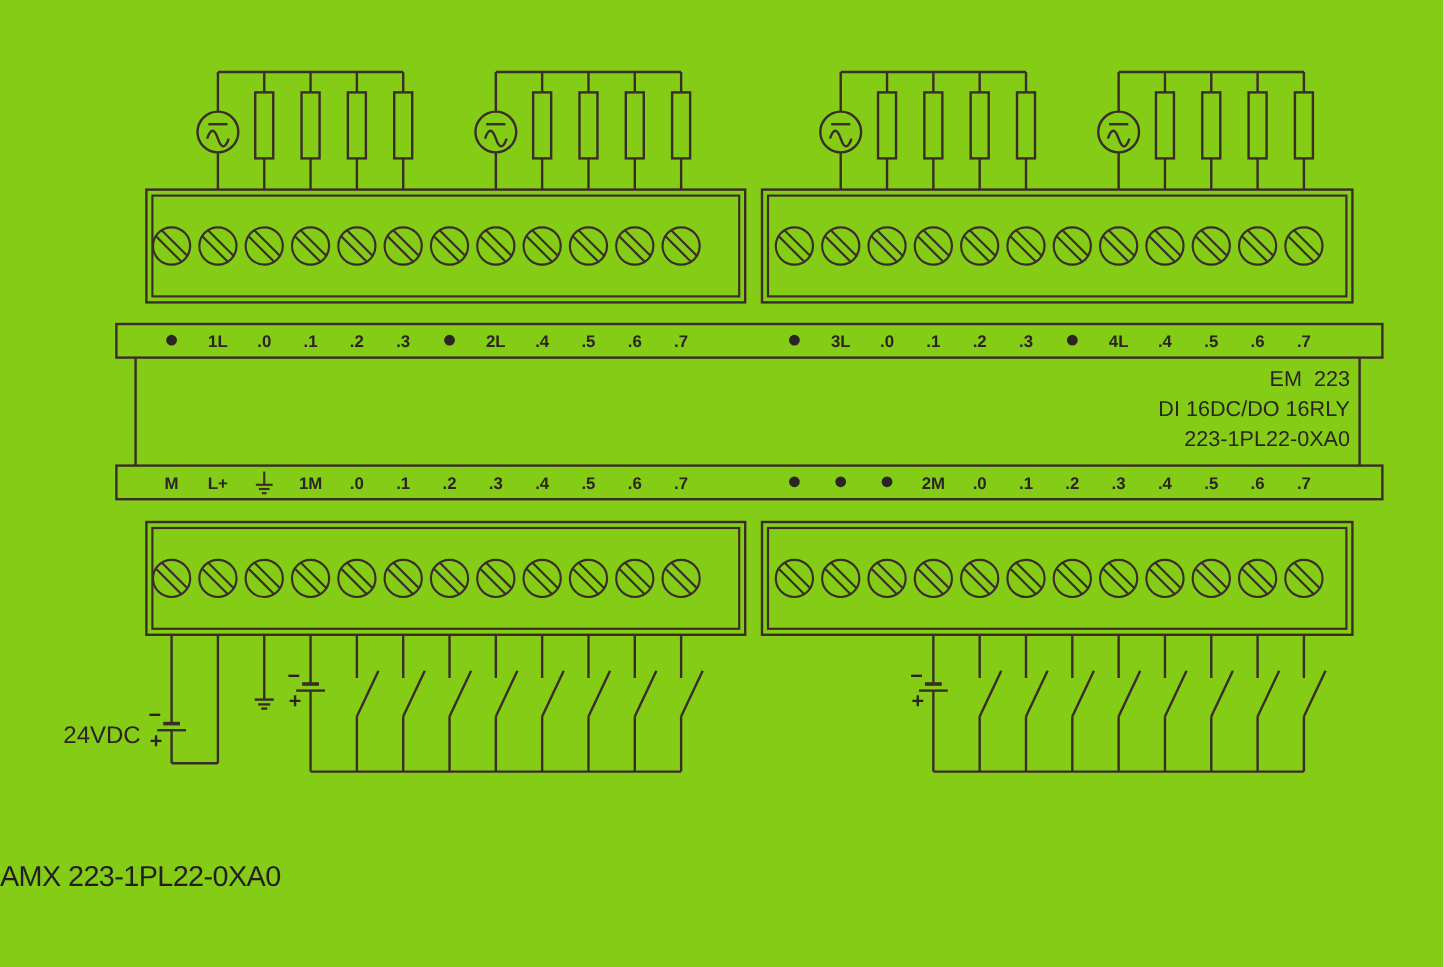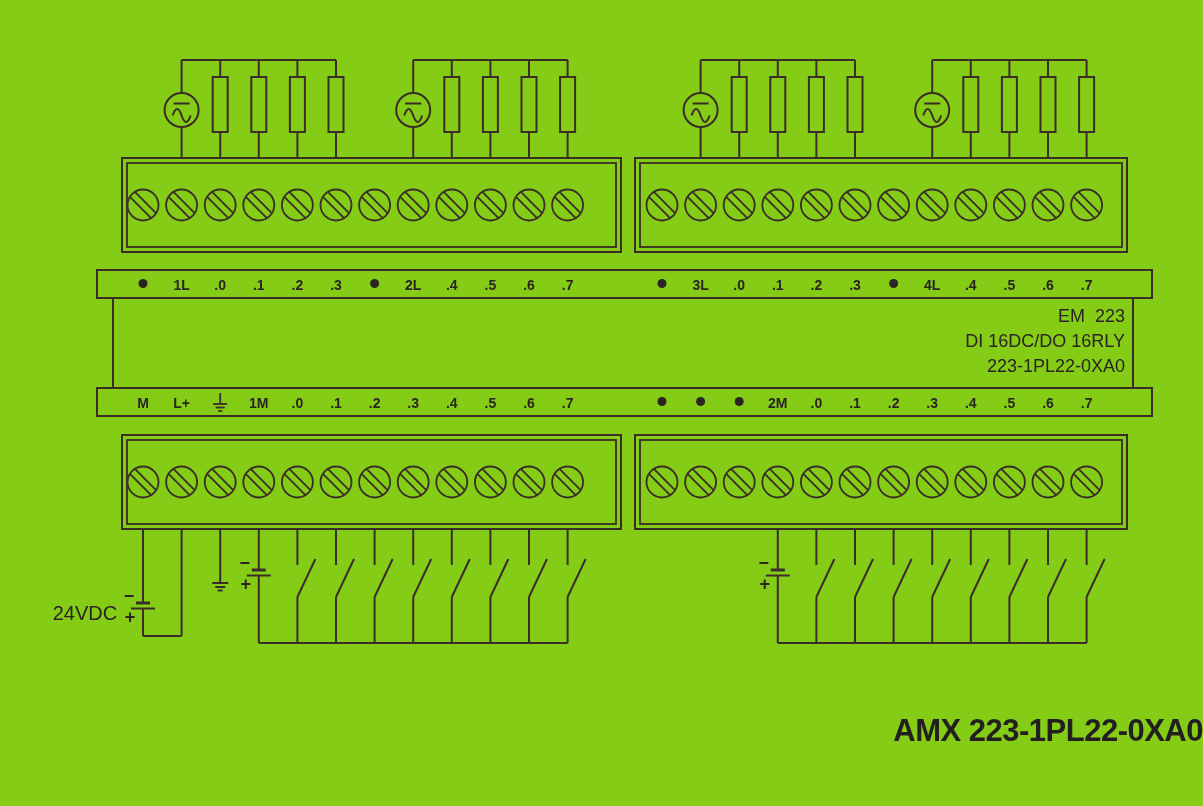--- a/index.html
+++ b/index.html
@@ -7,23 +7,23 @@
     position:relative;
     width:1203px;height:806px;
     background:#84cc16;
     font-family:"Liberation Sans","DejaVu Sans",sans-serif;
     overflow:hidden;
   }
   #diagram-svg{display:block;}
   .caption{
     position:absolute;
     left:0;right:0;top:711px;
-    text-align:right;
-    font-size:31px;
-    font-weight:bold;
+    text-align:left;
+    font-size:24px;
+    font-weight:normal;
     letter-spacing:-0.5px;
     line-height:40px;
     color:#231f20;
   }
 </style>
 </head>
 <body>
 
 <div class="stage">
   <svg id="diagram-svg" width="1203" height="806" viewBox="0 0 1203 806">

